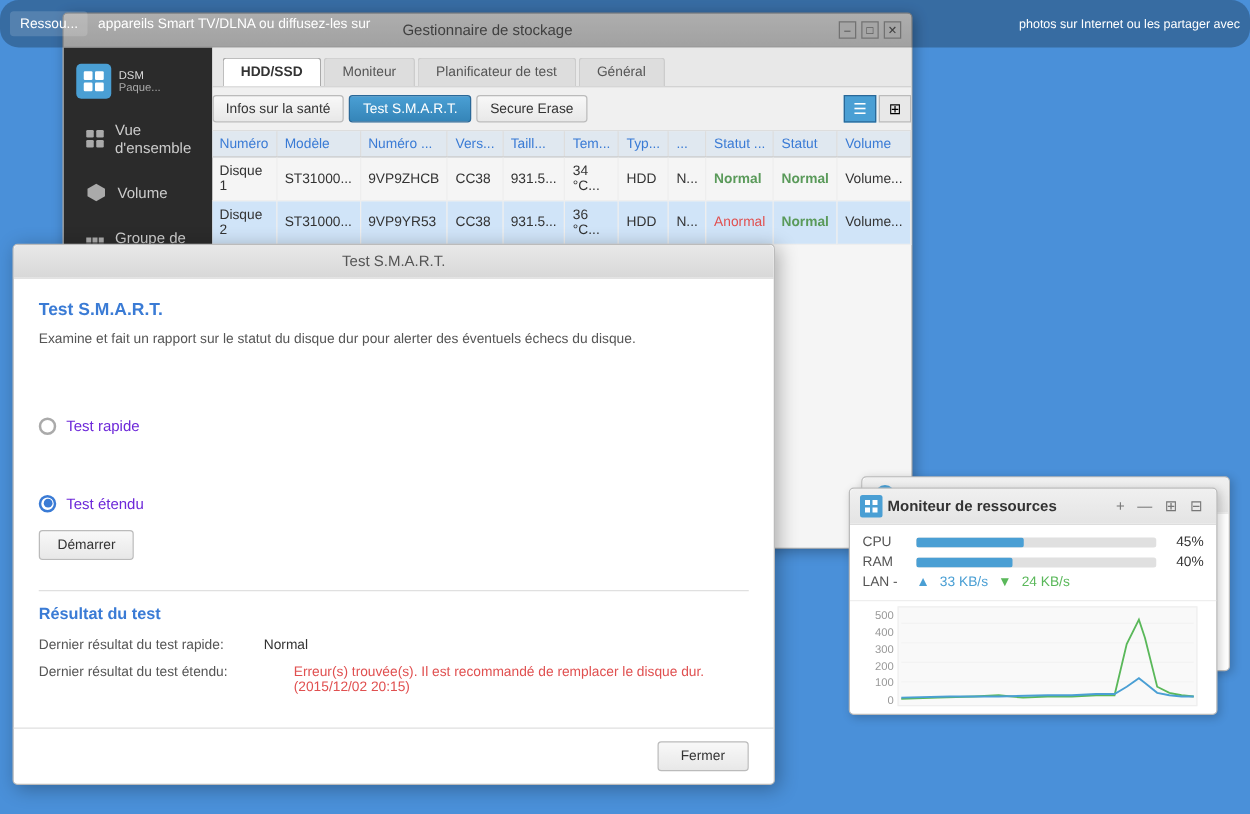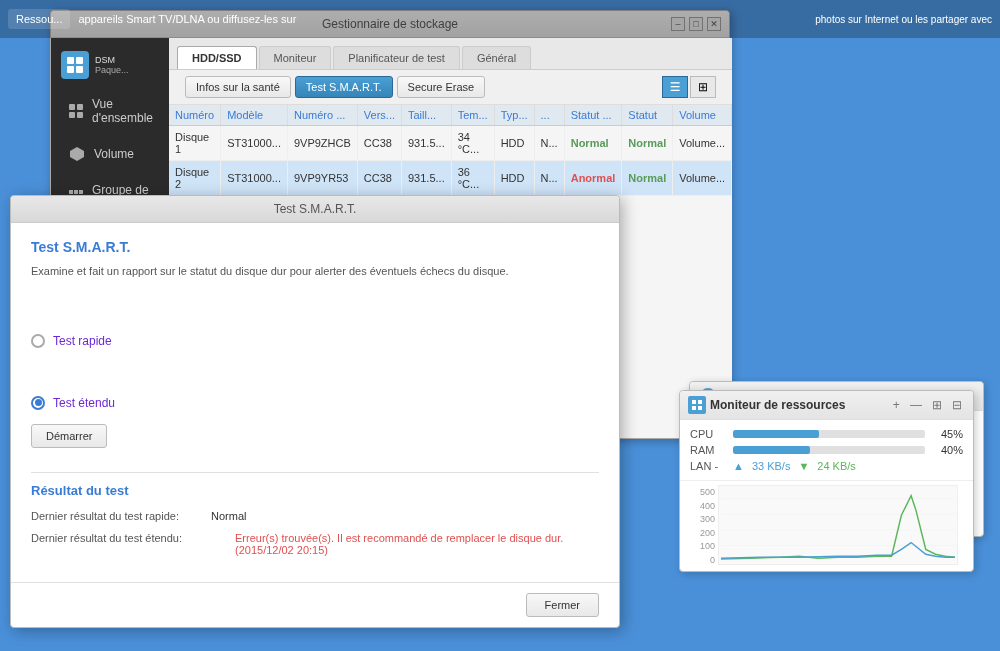--- a/index.html
+++ b/index.html
@@ -150,21 +150,21 @@
     .tab.active {
       background: white;
       border-color: #aaa;
       color: #333;
       font-weight: bold;
     }
 
     .toolbar {
       display: flex;
       align-items: center;
-      padding: 6px 16px;
+      padding: 6px 0;
       gap: 4px;
       background: #f0f0f0;
       border-bottom: 1px solid #ddd;
     }
 
     .toolbar-btn {
       padding: 4px 10px;
       font-size: 11px;
       border: 1px solid #bbb;
       background: linear-gradient(to bottom, #f8f8f8, #e8e8e8);
@@ -226,21 +226,21 @@
       border-bottom: 1px solid #eee;
       border-right: 1px solid #eee;
       color: #333;
     }
 
     .disk-table tr.selected td {
       background: #d0e4f8;
     }
 
     .status-normal { color: #5a9a5a; font-weight: bold; }
-    .status-anormal { color: #e05050; font-weight: bold; margin-top: 40px; }
+    .status-anormal { color: #e05050; font-weight: normal; margin-top: 40px; }
 
     
     .smart-dialog {
       position: absolute;
       top: 195px;
       left: 10px;
       width: 610px;
       background: white;
       border: 1px solid #bbb;
       border-radius: 4px;
@@ -860,17 +860,17 @@
         <div class="health-info-value">10.0.1.50</div>
       </div>
       <div class="health-info-row">
         <div class="health-info-label">Temps d'activité</div>
         <div class="health-info-value">08:48:30</div>
       </div>
     </div>
   </div>
 </div>
 
-<div style="position:absolute;top:0;left:0;right:0;height:38px;background:rgba(0,0,0,0.25);display:flex;align-items:center;padding:0 8px;gap:8px;z-index:50;">
+<div style="position:absolute;top:0;left:0;right:0;height:38px;background:rgba(0,0,0,0.25);display:flex;align-items:center;padding:0 8px;gap:8px;z-index:50;border-radius:15px;">
   <div style="color:white;font-size:11px;background:rgba(255,255,255,0.15);padding:4px 8px;border-radius:3px;">Ressou...</div>
   <div style="color:white;font-size:11px;">appareils Smart TV/DLNA ou diffusez-les sur</div>
   <div style="color:white;font-size:10px;margin-left:auto;">photos sur Internet ou les partager avec</div>
 </div>
 
 </body></html>

